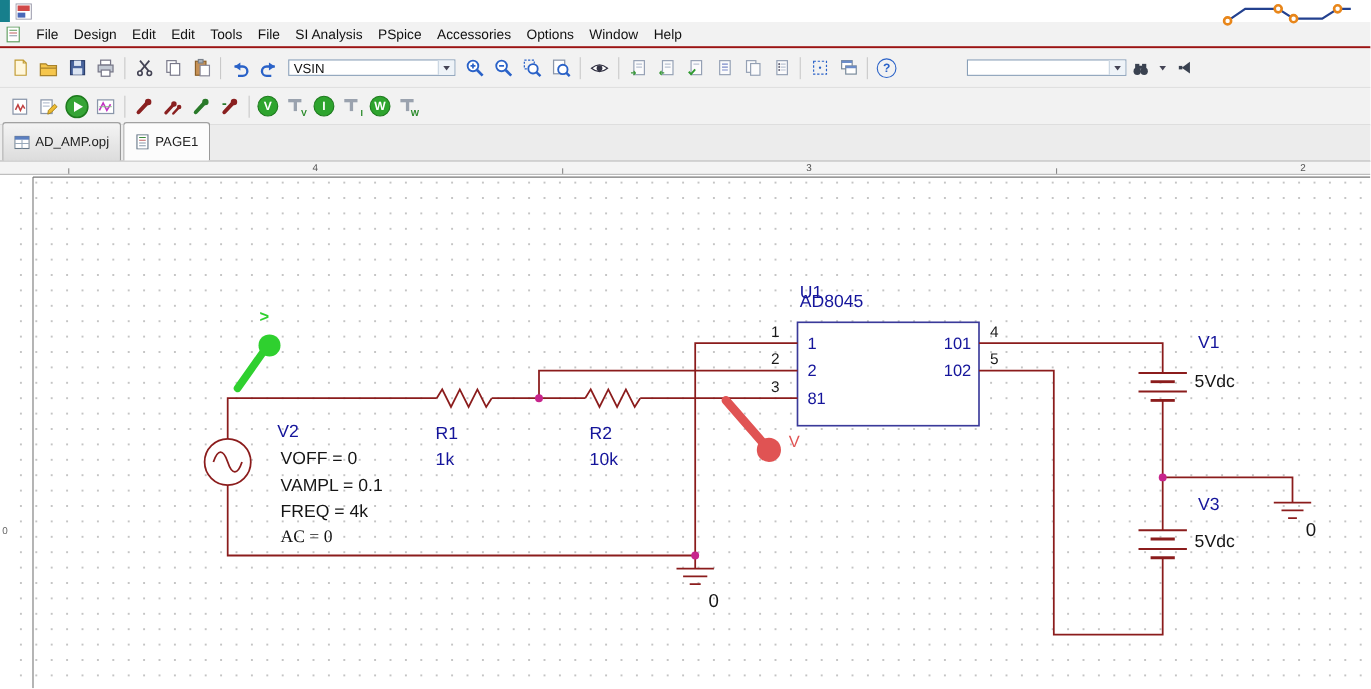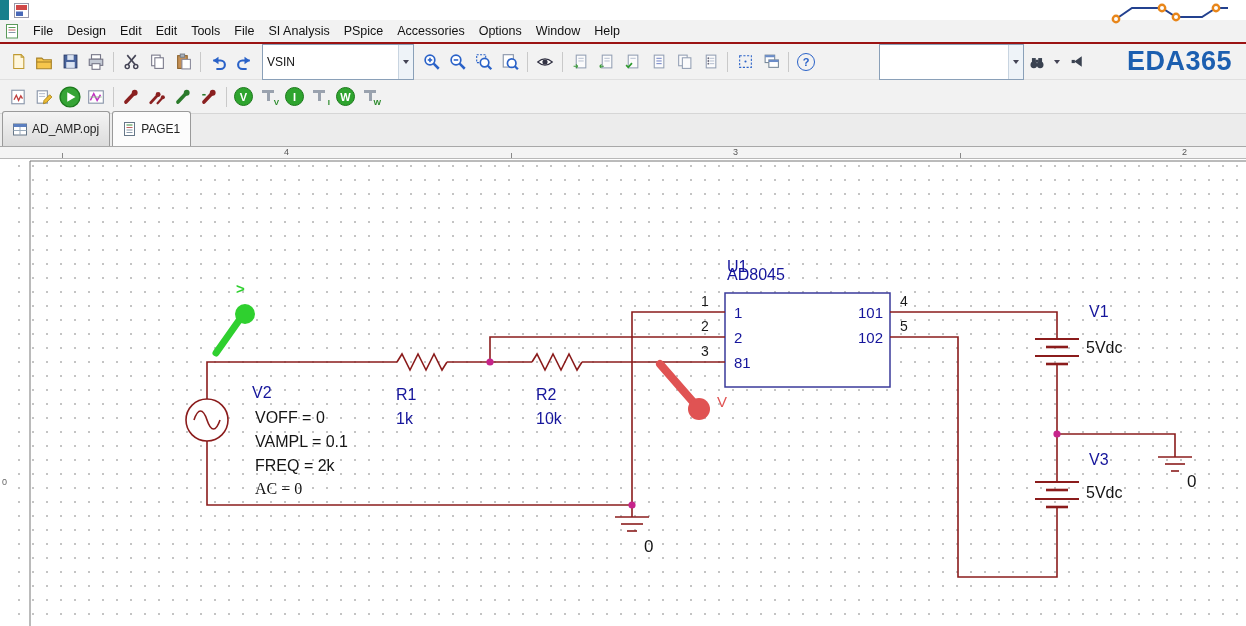--- a/index.html
+++ b/index.html
@@ -18,21 +18,21 @@
   .menu-ico { width:15px; height:15px; margin:0 6px 0 2px; display:inline-flex; flex:none; }
   .menu-item { font-size:12.5px; color:#111; padding:3px 7px; cursor:default; white-space:nowrap; }
   .menurule { height:2px; background:#9b1313; }
 
   
   .toolbar { display:flex; align-items:center; background:#f2f2f2; padding-left:5px; }
   .t1 { height:36px; border-bottom:1px solid #e0e0e0; }
   .t2 { height:34px; border-bottom:1px solid #d6d6d6; }
   .tbtn { width:26px; height:26px; display:flex; align-items:center; justify-content:center; border-radius:2px; flex:none; }
   .tsep { width:1px; height:20px; background:#c9c9c9; margin:0 4px; flex:none; }
-  .combo { height:36px; background:#fff; border:1px solid #8aa0b8; display:flex; align-items:center; font-size:12px; flex:none; }
+  .combo { height:15px; background:#fff; border:1px solid #8aa0b8; display:flex; align-items:center; font-size:12px; flex:none; }
   .combo .val { flex:1; padding-left:4px; color:#111; overflow:hidden; white-space:nowrap; }
   .combo .caret { width:15px; height:100%; display:flex; align-items:center; justify-content:center; border-left:1px solid #c8d4e0; background:#eef3f8; }
   .caret-glyph { width:0; height:0; border-left:3.5px solid transparent; border-right:3.5px solid transparent; border-top:4px solid #445; }
   .combo.part { width:152px; margin:0 5px; }
   .combo.search { width:145px; margin-left:60px; }
   .combo.profile { width:166px; margin-right:6px; }
   .brand { font-size:27px; font-weight:bold; color:#1c5fb0; letter-spacing:.5px; margin-left:auto; margin-right:14px; }
   .help-btn { width:18px; height:18px; border-radius:50%; border:1.6px solid #2a62c8; color:#2a62c8; font-weight:bold; font-size:11px; display:flex; align-items:center; justify-content:center; }
   .bias-btn { width:19px; height:19px; border-radius:50%; background:#2ea42e; border:1px solid #1d7a1d; color:#fff; font-size:11px; font-weight:bold; display:flex; align-items:center; justify-content:center; margin:0 3px; flex:none; }
   .bias-toggle { width:20px; height:20px; position:relative; margin:0 3px; flex:none; }
@@ -299,21 +299,20 @@
     </span>
   <span class="tbtn" style="width:14px;">
       <span class="caret-glyph"></span>
     </span>
   <span class="tbtn">
       <svg viewBox="0 0 16 16" width="17" height="17">
         <polygon points="12,3 5,8 12,13" fill="#3a4250"></polygon>
         <rect x="2.5" y="6.5" width="3" height="3" fill="#3a4250"></rect>
       </svg>
     </span>
-  <div class="brand">EDA365</div>
 </div>
 
 <div class="toolbar t2">
   <span class="tbtn">
       <svg viewBox="0 0 16 16" width="18" height="18">
         <rect x="2.5" y="2" width="11" height="12" fill="#fff" stroke="#8a96aa"></rect>
         <polyline points="4.5,10.5 6.5,6.5 8.5,11 10.5,7 12,9.5" stroke="#c04040" fill="none" stroke-width="1.2"></polyline>
       </svg>
     </span>
   <span class="tbtn">
@@ -500,21 +499,21 @@
       <line x1="660" y1="217" x2="694" y2="256" stroke="#e05353" stroke-width="8" stroke-linecap="round"></line>
       <circle cx="699" cy="262" r="11" fill="#e05353"></circle>
     </g>
   </svg>
 
   <div class="lbl greentxt" style="left:236px; top:133px; font-size:15px;">&gt;</div>
 
   <div class="lbl navy" style="left:252px; top:237px;">V2</div>
   <div class="lbl" style="left:255px; top:262px;">VOFF = 0</div>
   <div class="lbl" style="left:255px; top:286px;">VAMPL = 0.1</div>
-  <div class="lbl" style="left:255px; top:310px;">FREQ = 2k</div>
+  <div class="lbl" style="left:255px; top:310px;">FREQ = 4k</div>
   <div class="lbl" style="left:255px; top:333px;font-family:Liberation Serif, serif;">AC = 0</div>
 
   <div class="lbl navy" style="left:396px; top:239px;">R1</div>
   <div class="lbl navy" style="left:396px; top:263px;">1k</div>
   <div class="lbl navy" style="left:536px; top:239px;">R2</div>
   <div class="lbl navy" style="left:536px; top:263px;">10k</div>
 
   <div class="lbl navy" style="left:727px; top:111px;">U1</div>
   <div class="lbl navy" style="left:727px; top:119px;">AD8045</div>
 

